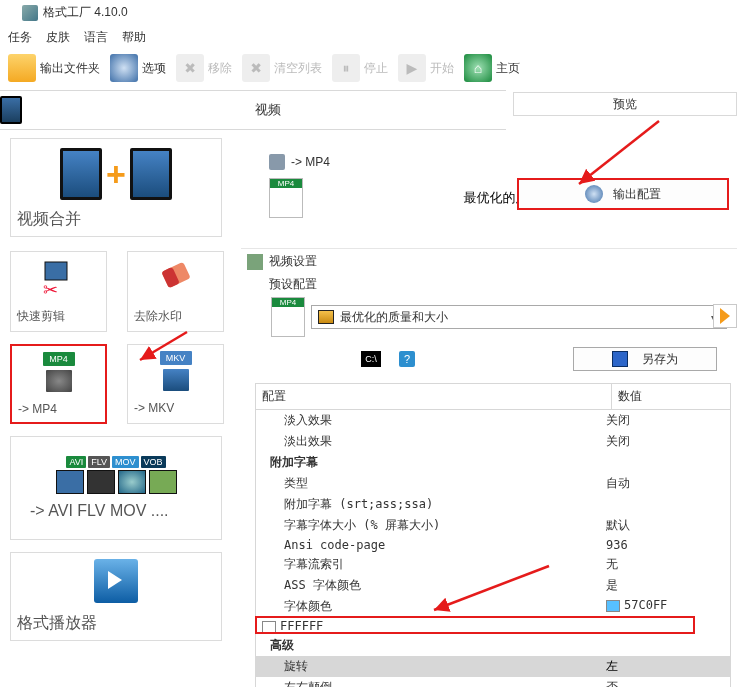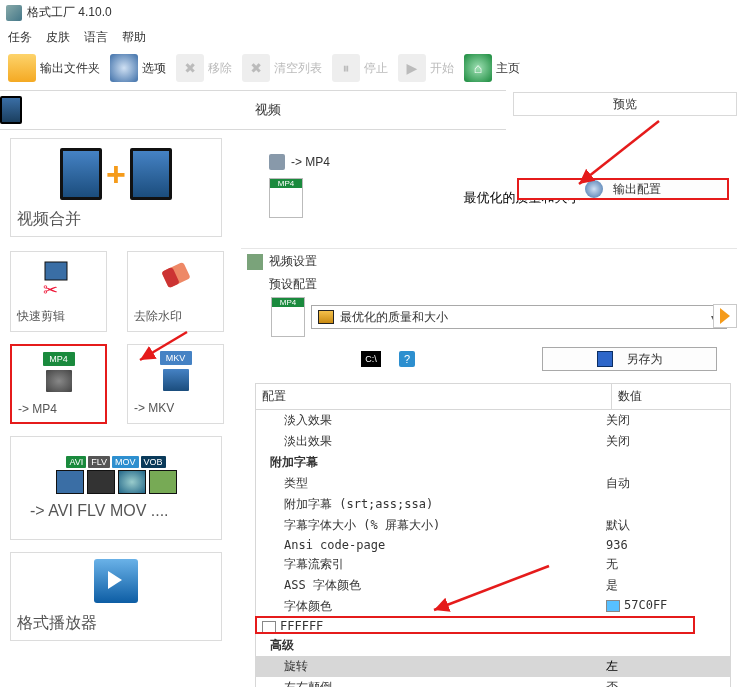--- a/index.html
+++ b/index.html
@@ -8,21 +8,21 @@
     font-family: "Microsoft YaHei", "SimSun", sans-serif;
     font-size: 12px;
     background: #ffffff;
     color: #333;
     width: 737px;
     height: 687px;
     overflow: hidden;
     position: relative;
   }
   .titlebar {
-    padding: 4px 6px;
+    padding: 4px 22px;
     display: flex;
     align-items: center;
     gap: 5px;
   }
   .titlebar .app-icon {
     width: 16px; height: 16px;
     background: linear-gradient(135deg,#8aa,#478);
     border-radius: 2px;
   }
   .menubar {
@@ -155,21 +155,21 @@
   .dlg1-body { display:flex; align-items:center; padding:4px 6px 0 6px; gap: 10px;}
   .mp4-doc {
     width:34px;height:40px;background:#fff;border:1px solid #bbb; position:relative;
   }
   .mp4-doc::before{
     content:"MP4"; position:absolute; top:0; left:0; right:0; font-size:8px; background:#1a8a3d; color:#fff; text-align:center;
   }
   .dlg1-text { font-size:13px; color:#000; }
   .dlg1-btn {
     position:absolute; right:8px; top:28px;
-    width: 212px; height: 22px;
+    width: 212px; height: 32px;
     border:1px solid #bfbfbf; background:#fdfdfd;
     display:flex; align-items:center; justify-content:center; gap:10px;
   }
   .gear { width:18px;height:18px;border-radius:50%;background:radial-gradient(#cfe0f3,#3e6fa8);}
   .anno-red { border:2px solid #e51b1b !important; }
   .arrow1 {
     position:absolute;
     left: 564px; top: 116px;
     width: 100px; height: 80px;
     pointer-events:none;
@@ -211,21 +211,21 @@
     position:absolute; right:4px; top: 300px;
   }
   .orange-arrow .arw{
     width:0;height:0;border-left:10px solid #f59b1a;border-top:8px solid transparent;border-bottom:8px solid transparent;
   }
   .save-row { display:flex; align-items:center; gap:18px; padding:10px 10px 6px 120px; }
   .cmd-ic{width:20px;height:16px;background:#000;color:#fff;font-size:9px;display:flex;align-items:center;justify-content:center;}
   .help-ic{width:16px;height:16px;background:#2d8fcf;color:#fff;border-radius:2px;display:flex;align-items:center;justify-content:center;font-size:11px;}
   .save-btn{
     margin-left:auto; margin-right: 10px;
-    width:175px;height:24px;border:1px solid #a9a9a9;background:#fdfdfd;
+    width:144px;height:24px;border:1px solid #a9a9a9;background:#fdfdfd;
     display:flex;align-items:center;justify-content:center;gap:14px;
   }
   .disk-ic{width:16px;height:16px;background:#2d66c9;border:1px solid #0b2e63;}
 
   .grid {
     margin: 6px 6px 0 14px;
     border:1px solid #d7d7d7;
   }
   .grid-head{display:flex;background:#fff;border-bottom:1px solid #d7d7d7;}
   .gh-cell{padding:4px 6px;font-size:12px;}

